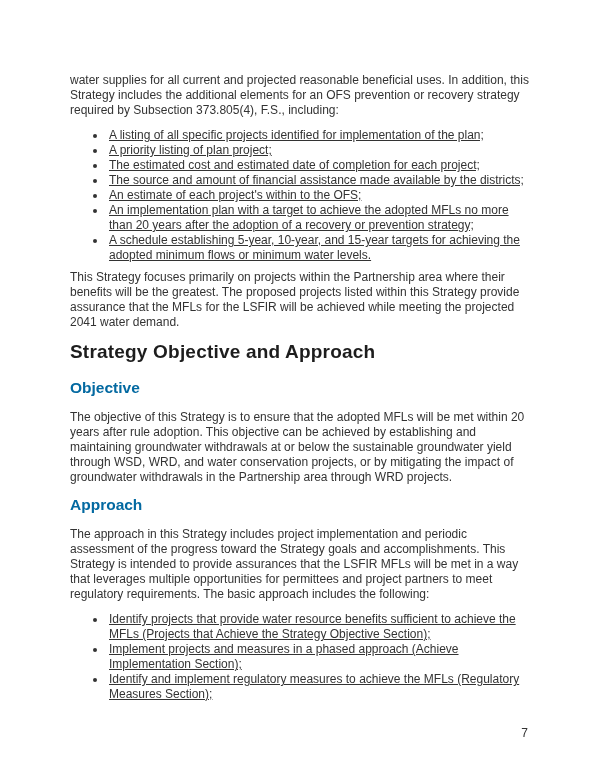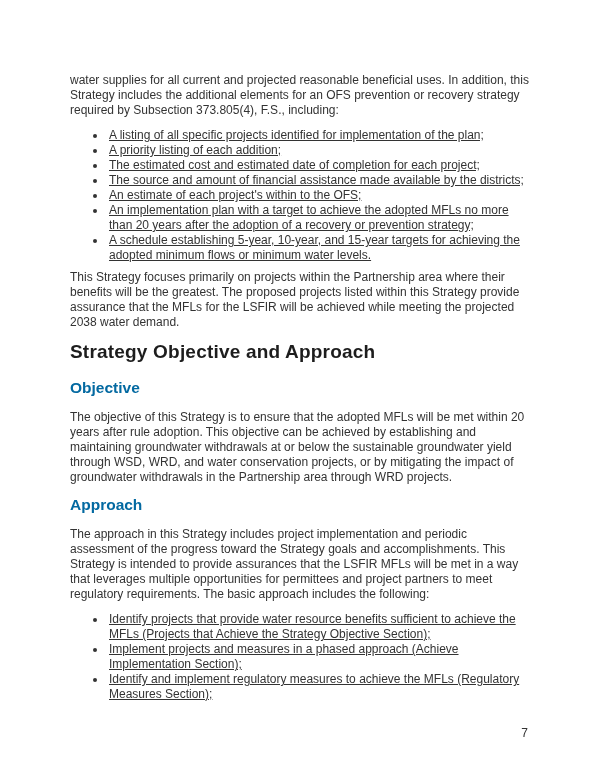--- a/index.html
+++ b/index.html
@@ -67,29 +67,29 @@
 </style>
 </head>
 <body>
 
 <div class="page">
 
   <p>water supplies for all current and projected reasonable beneficial uses. In addition, this Strategy includes the additional elements for an OFS prevention or recovery strategy required by Subsection 373.805(4), F.S., including:</p>
 
   <ul>
     <li>A listing of all specific projects identified for implementation of the plan;</li>
-    <li>A priority listing of each addition;</li>
+    <li>A priority listing of plan project;</li>
     <li>The estimated cost and estimated date of completion for each project;</li>
     <li>The source and amount of financial assistance made available by the districts;</li>
     <li>An estimate of each project's within to the OFS;</li>
     <li>An implementation plan with a target to achieve the adopted MFLs no more than 20 years after the adoption of a recovery or prevention strategy;</li>
     <li>A schedule establishing 5-year, 10-year, and 15-year targets for achieving the adopted minimum flows or minimum water levels.</li>
   </ul>
 
-  <p>This Strategy focuses primarily on projects within the Partnership area where their benefits will be the greatest. The proposed projects listed within this Strategy provide assurance that the MFLs for the LSFIR will be achieved while meeting the projected 2038 water demand.</p>
+  <p>This Strategy focuses primarily on projects within the Partnership area where their benefits will be the greatest. The proposed projects listed within this Strategy provide assurance that the MFLs for the LSFIR will be achieved while meeting the projected 2041 water demand.</p>
 
   <h1 class="doc-h1">Strategy Objective and Approach</h1>
 
   <h2 class="doc-h2">Objective</h2>
 
   <p>The objective of this Strategy is to ensure that the adopted MFLs will be met within 20 years after rule adoption. This objective can be achieved by establishing and maintaining groundwater withdrawals at or below the sustainable groundwater yield through WSD, WRD, and water conservation projects, or by mitigating the impact of groundwater withdrawals in the Partnership area through WRD projects.</p>
 
   <h2 class="doc-h2">Approach</h2>
 
   <p>The approach in this Strategy includes project implementation and periodic assessment of the progress toward the Strategy goals and accomplishments. This Strategy is intended to provide assurances that the LSFIR MFLs will be met in a way that leverages multiple opportunities for permittees and project partners to meet regulatory requirements. The basic approach includes the following:</p>

